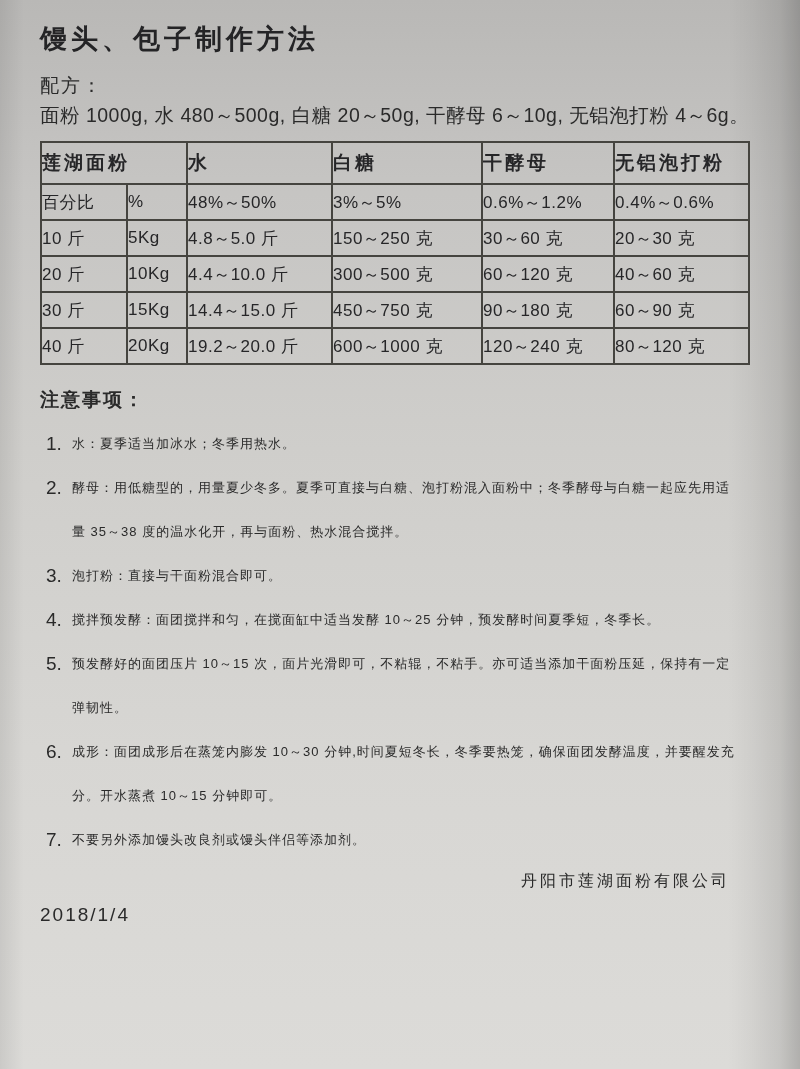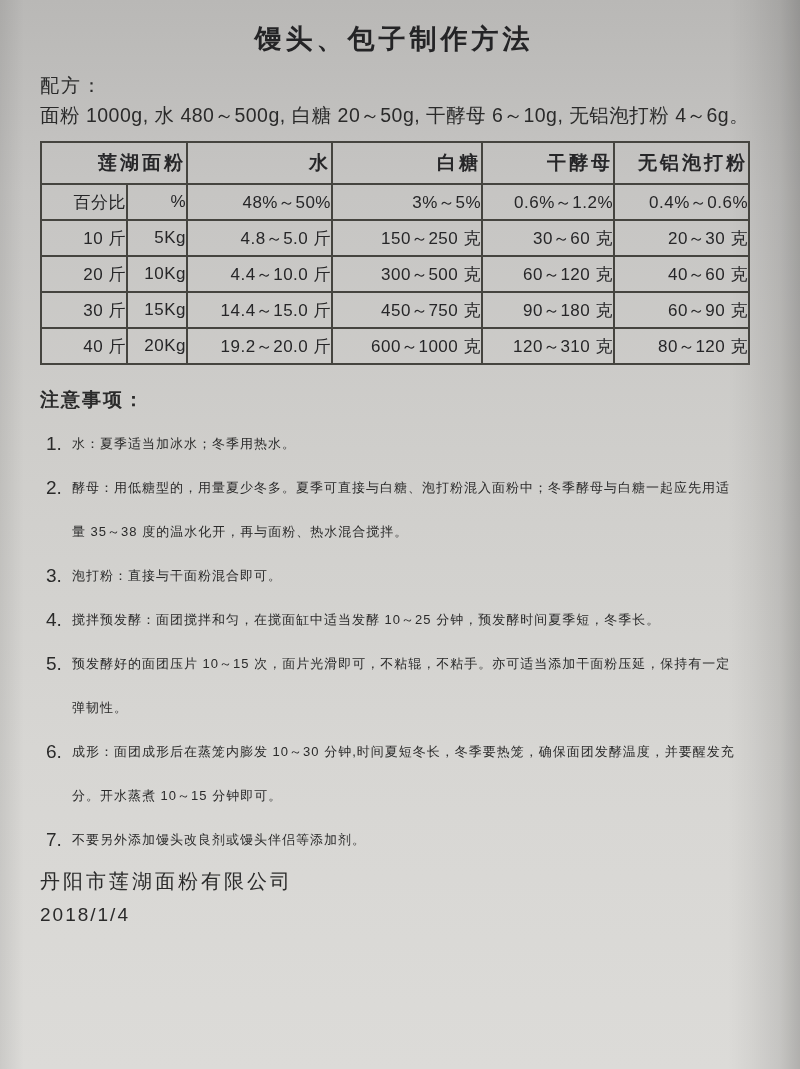--- a/index.html
+++ b/index.html
@@ -12,21 +12,21 @@
     position: relative;
     width: 800px; height: 1069px;
     box-sizing: border-box;
     padding: 22px 52px 0 40px;
     background:
       linear-gradient(90deg, rgba(0,0,0,0.08) 0, rgba(0,0,0,0) 3%),
       linear-gradient(270deg, rgba(0,0,0,0.20) 0, rgba(0,0,0,0.10) 2.5%, rgba(0,0,0,0.04) 6%, rgba(0,0,0,0) 9%),
       linear-gradient(180deg, #b9b8b6 0%, #c6c5c3 18%, #cfcecb 42%, #d7d6d3 70%, #dcdbd8 100%);
   }
   .title {
-    margin: 0; text-align: center;
+    margin: 0; 
     font-size: 27px; font-weight: 600; letter-spacing: 4px;
     line-height: 34px; color: #242426;
   }
   .recipe-label {
     margin-top: 17px;
     font-size: 19px; font-weight: 400; letter-spacing: 2px;
     line-height: 26px;
   }
   .recipe-line {
     margin-top: 2px;
@@ -34,21 +34,21 @@
     line-height: 28px; white-space: nowrap;
   }
   table.ratio {
     margin-top: 12px;
     border-collapse: collapse;
     width: 708px;
     table-layout: fixed;
   }
   table.ratio th, table.ratio td {
     border: 2px solid #45443f;
-    text-align: right; vertical-align: middle;
+    text-align: left; vertical-align: middle;
     padding: 0;
     font-size: 17px; letter-spacing: 0.5px;
     color: #262628;
     white-space: nowrap; overflow: hidden;
   }
   table.ratio thead th {
     height: 40px; font-size: 19px; font-weight: 600; letter-spacing: 3px;
   }
   table.ratio tbody td { height: 34px; font-weight: 400; }
   .c1 { width: 86px; } .c2 { width: 60px; } .c3 { width: 145px; }
@@ -64,22 +64,22 @@
     flex: none; width: 32px;
     font-size: 19px; line-height: 44px;
     padding-left: 6px; box-sizing: border-box;
   }
   .note .txt {
     flex: 1;
     font-size: 13px; line-height: 44px; letter-spacing: 1px;
   }
   .footer-company {
     margin-top: 4px;
-    padding-right: 18px;
-    font-size: 20px; letter-spacing: 3px; line-height: 30px;
+    text-align: right; padding-right: 18px;
+    font-size: 16px; letter-spacing: 3px; line-height: 30px;
   }
   .footer-date {
     margin-top: 6px;
     padding-right: 98px;
     font-size: 19px; letter-spacing: 2px; line-height: 26px;
   }
 </style>
 </head>
 <body>
 
@@ -139,21 +139,21 @@
         <td>14.4～15.0 斤</td>
         <td>450～750 克</td>
         <td>90～180 克</td>
         <td>60～90 克</td>
       </tr>
       <tr>
         <td>40 斤</td>
         <td>20Kg</td>
         <td>19.2～20.0 斤</td>
         <td>600～1000 克</td>
-        <td>120～310 克</td>
+        <td>120～240 克</td>
         <td>80～120 克</td>
       </tr>
     </tbody>
   </table>
 
   <div class="notes">
     <div class="notes-heading">注意事项：</div>
 
     <div class="note">
       <span class="num">1.</span>

